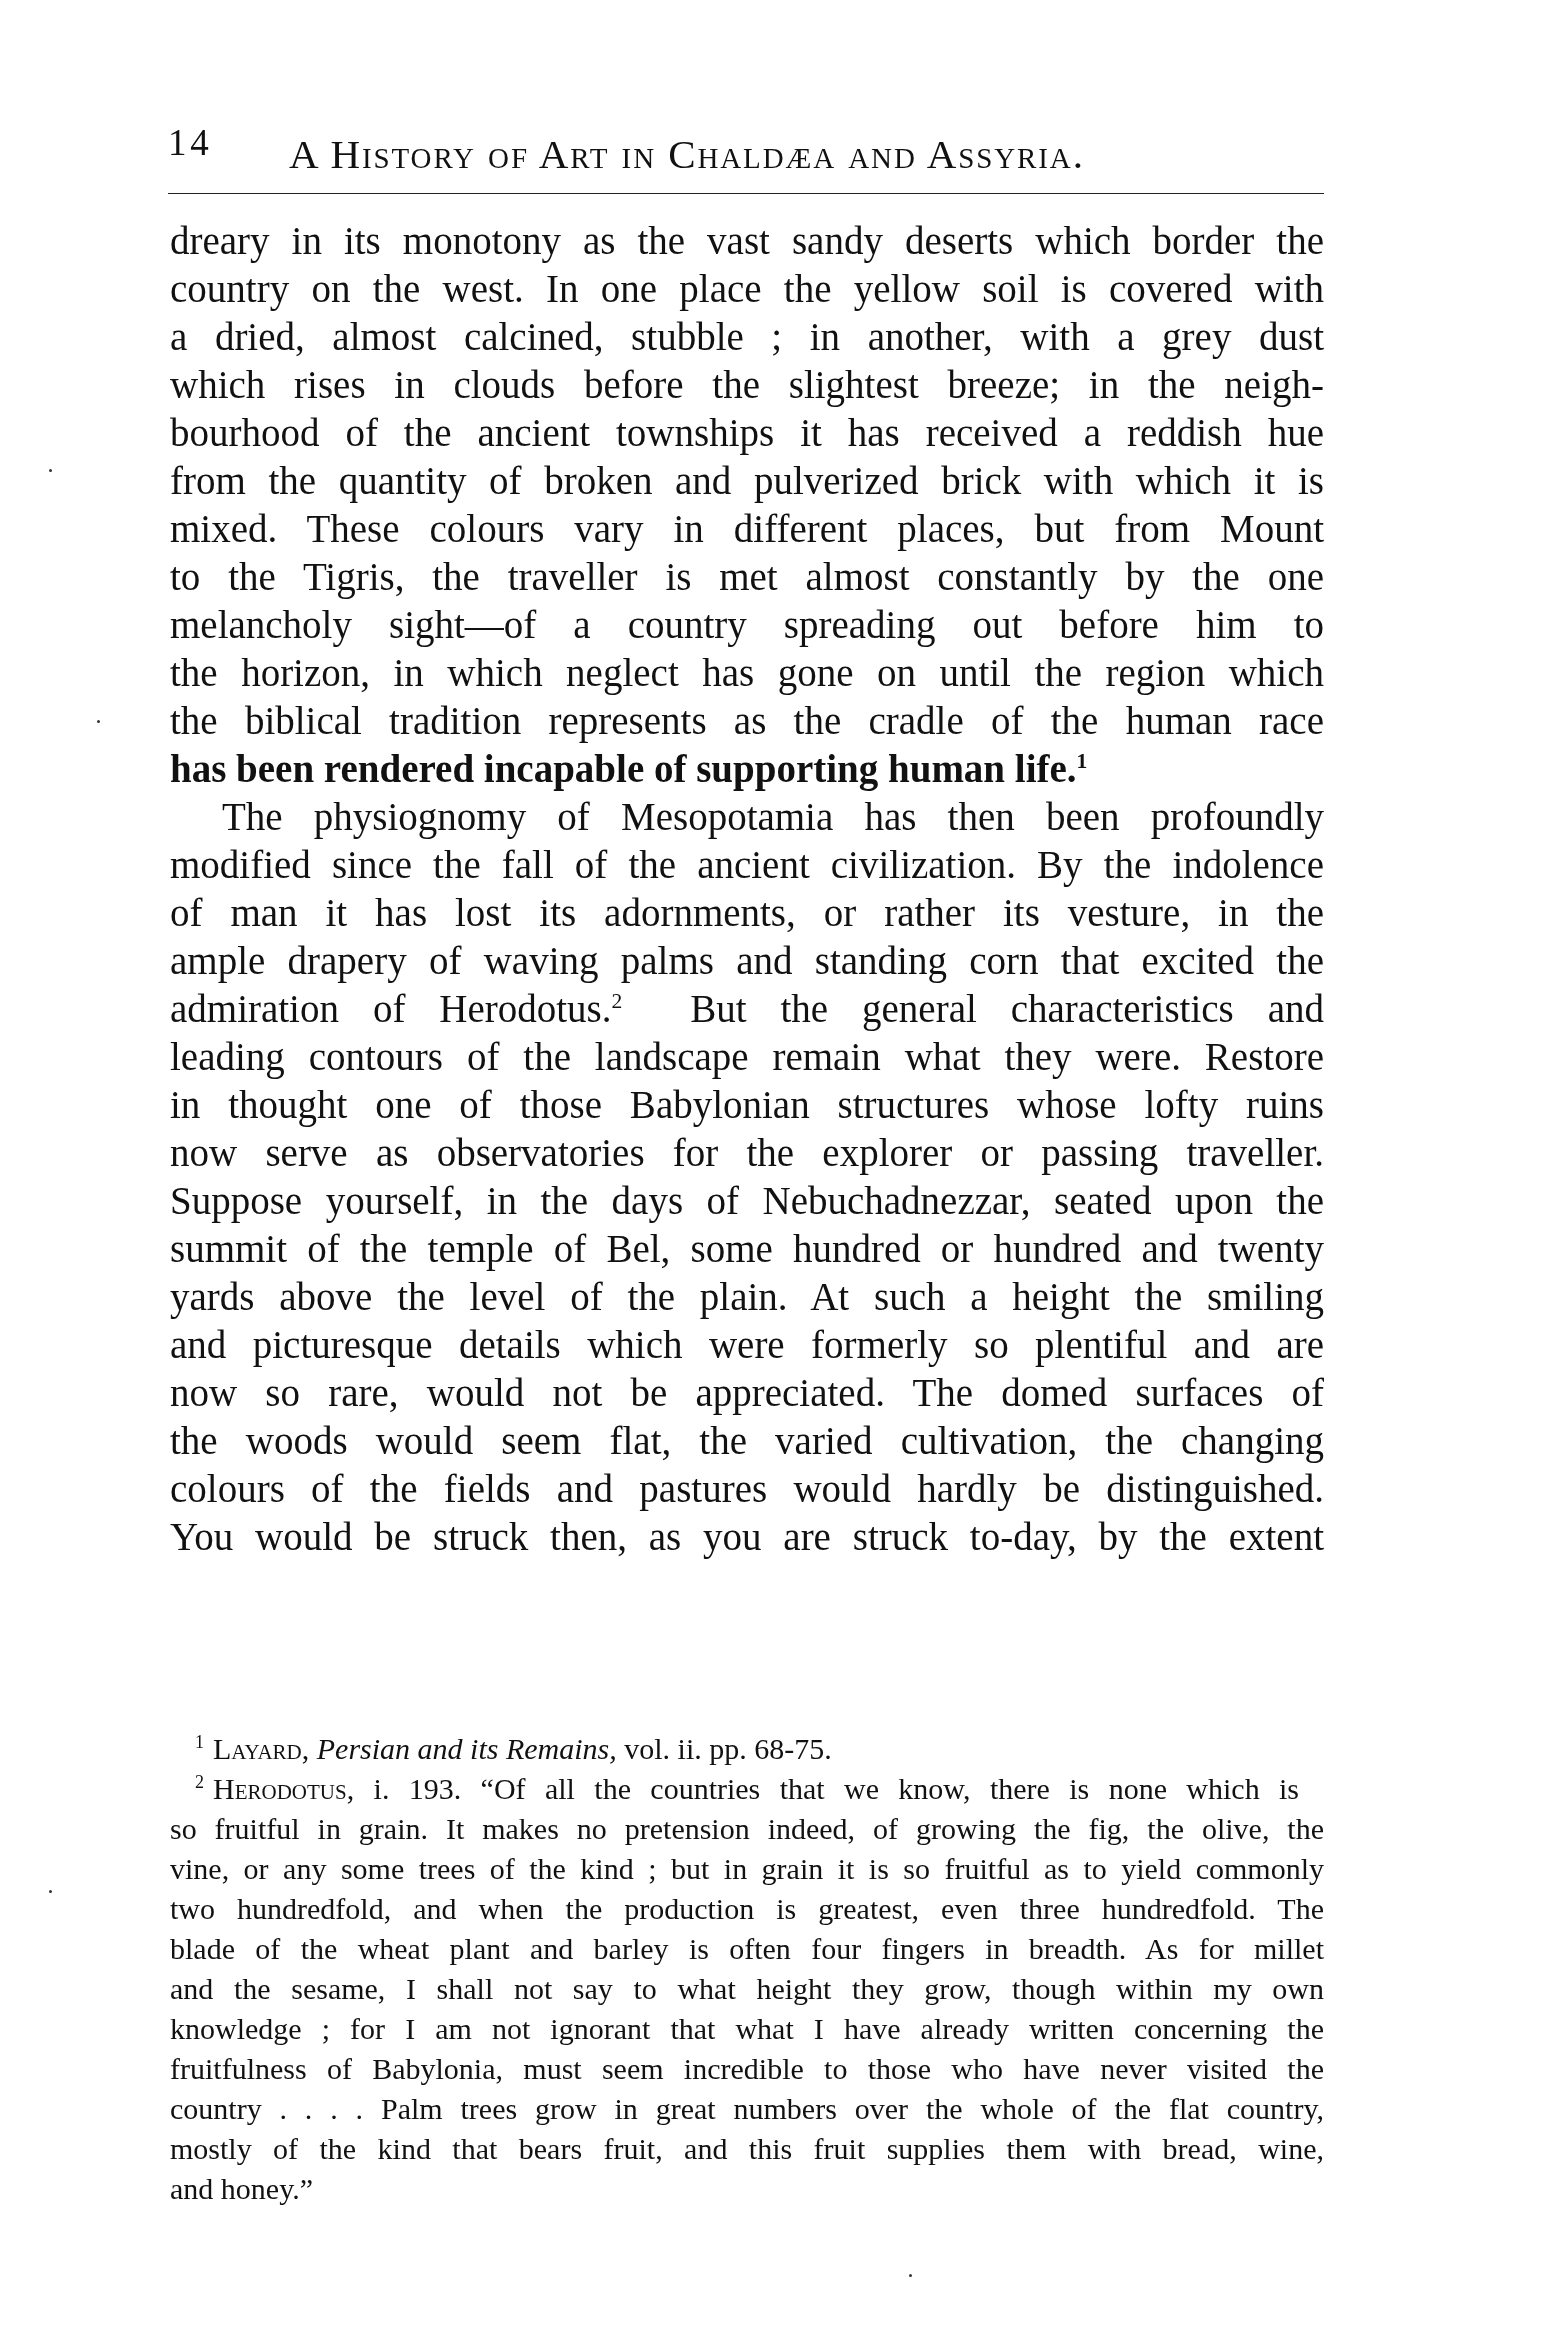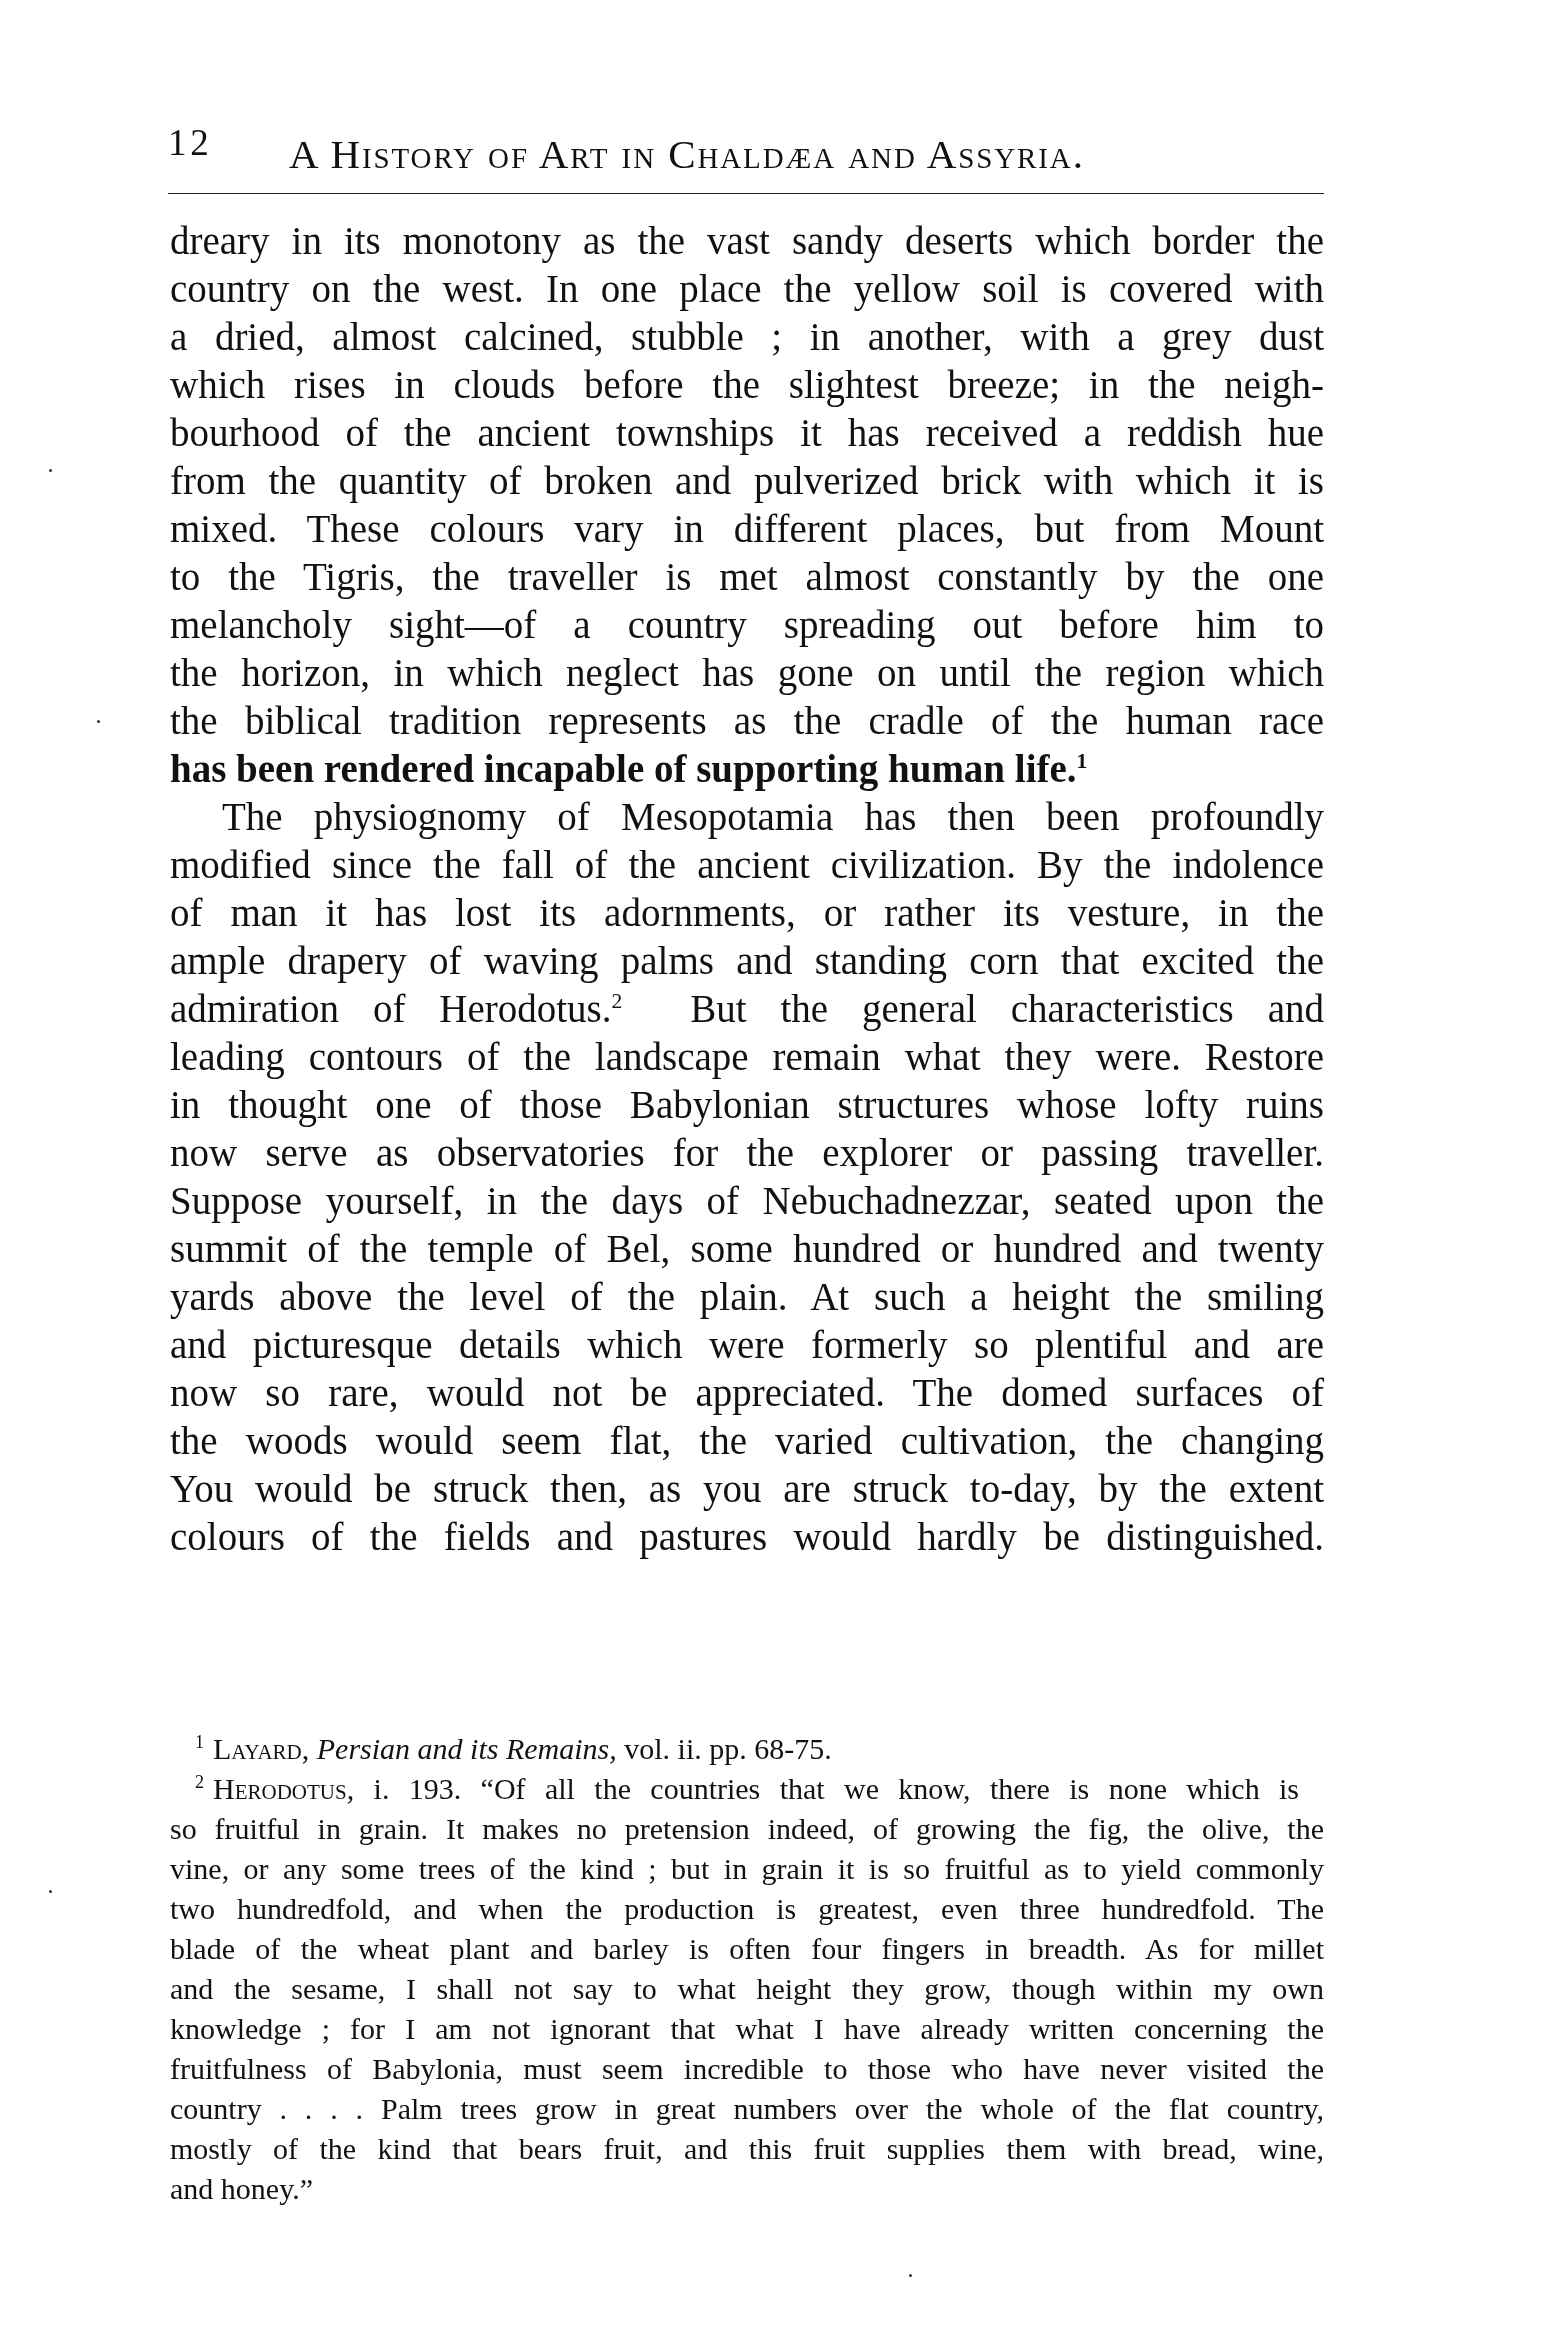--- a/index.html
+++ b/index.html
@@ -30,21 +30,21 @@
   .it { font-style: italic; }
 
   .speck { position: absolute; width: 3.2px; height: 3.2px; border-radius: 50%; background: #333; }
 </style>
 </head>
 <body>
 
 <div class="page">
 
   <div class="running-head">
-    <span class="page-number">12</span>
+    <span class="page-number">14</span>
     <span class="head-title">A History of Art in Chaldæa and Assyria.</span>
   </div>
   <div class="head-rule"></div>
 
   <div class="body-text">
 
     <div class="line"><span class="line-inner">dreary in its monotony as the vast sandy deserts which border the</span></div>
     <div class="line"><span class="line-inner">country on the west.  In one place the yellow soil is covered with</span></div>
     <div class="line"><span class="line-inner">a dried, almost calcined, stubble ; in another, with a grey dust</span></div>
     <div class="line"><span class="line-inner">which rises in clouds before the slightest breeze; in the neigh-</span></div>
@@ -64,22 +64,22 @@
     <div class="line"><span class="line-inner"><span>admiration of Herodotus.</span><sup class="fn">2</sup>&nbsp; <span>But the general characteristics and</span></span></div>
     <div class="line"><span class="line-inner">leading contours of the landscape remain what they were.  Restore</span></div>
     <div class="line"><span class="line-inner">in thought one of those Babylonian structures whose lofty ruins</span></div>
     <div class="line"><span class="line-inner">now serve as observatories for the explorer or passing traveller.</span></div>
     <div class="line"><span class="line-inner">Suppose yourself, in the days of Nebuchadnezzar, seated upon the</span></div>
     <div class="line"><span class="line-inner">summit of the temple of Bel, some hundred or hundred and twenty</span></div>
     <div class="line"><span class="line-inner">yards above the level of the plain.  At such a height the smiling</span></div>
     <div class="line"><span class="line-inner">and picturesque details which were formerly so plentiful and are</span></div>
     <div class="line"><span class="line-inner">now so rare, would not be appreciated.  The domed surfaces of</span></div>
     <div class="line"><span class="line-inner">the woods would seem flat, the varied cultivation, the changing</span></div>
+    <div class="line"><span class="line-inner">colours of the fields and pastures would hardly be distinguished.</span></div>
     <div class="line"><span class="line-inner">You would be struck then, as you are struck to-day, by the extent</span></div>
-    <div class="line"><span class="line-inner">colours of the fields and pastures would hardly be distinguished.</span></div>
   </div>
 
   <div class="footnotes">
     <div class="fline indent last">
       <span class="line-inner">
         <span class="fn-num">1</span><span class="sc">Layard,</span> <span class="it">Persian and its Remains,</span> <span>vol. ii. pp. 68-75.</span>
       </span>
     </div>
     <div class="fline indent">
       <span class="line-inner">

